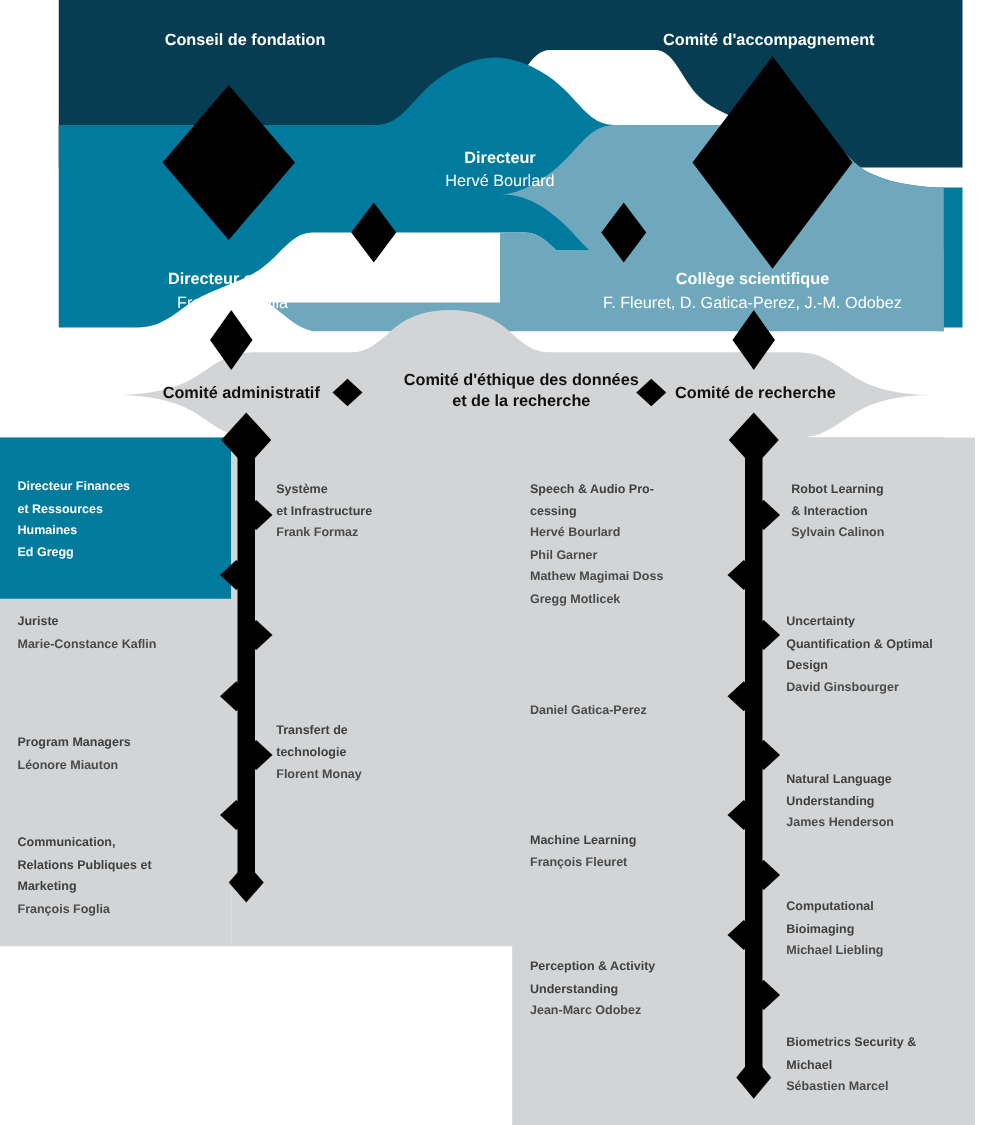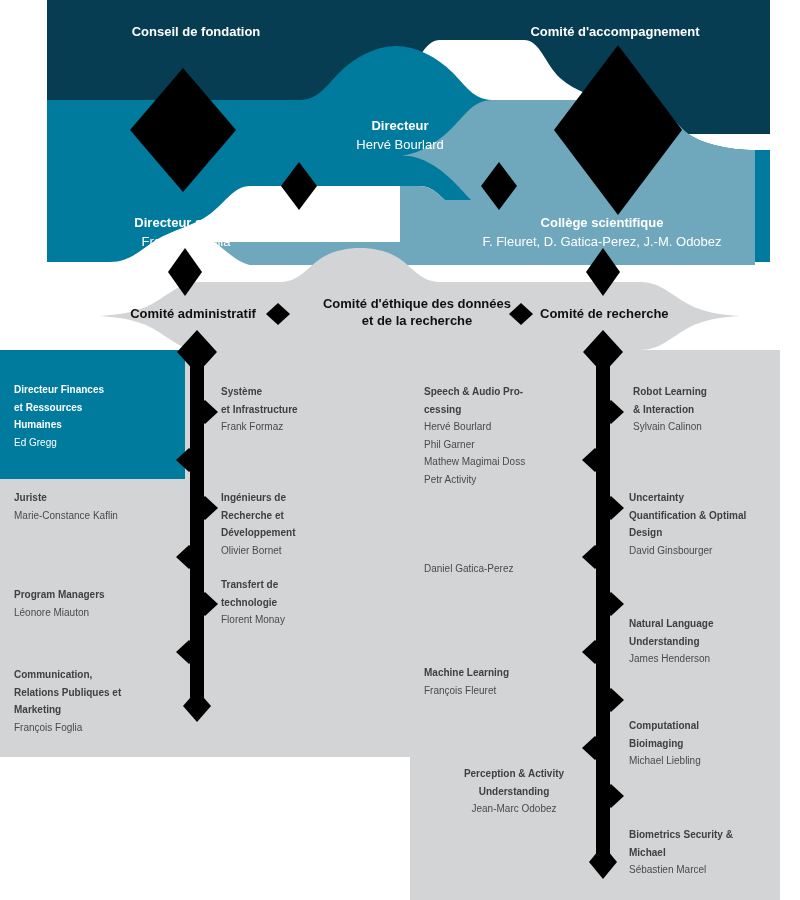--- a/index.html
+++ b/index.html
@@ -19,21 +19,21 @@
   .wnode{color:#ffffff;text-align:center;font-size:13px;line-height:19px;}
   .wnode .ttl{font-weight:bold;}
   .wnode .nm{font-weight:normal;}
 
   
   .cnode{color:#12100f;font-weight:bold;font-size:13px;line-height:17px;text-align:center;}
 
   
   .leaf{font-size:10px;line-height:17.5px;}
   .leaf .ttl{color:#404040;font-weight:bold;display:block;}
-  .leaf .nm{color:#4a4a4a;font-weight:normal;display:block;}
+  .leaf .nm{color:#4a4a4a;font-weight:bold;display:block;}
   .leaf.onteal .ttl{color:#ffffff;}
   .leaf.onteal .nm{color:#ffffff;}
 </style>
 </head>
 <body>
 
 <div id="root">
 
   <svg id="art" viewBox="0 0 800 900">
 
@@ -184,52 +184,46 @@
     <span class="ttl">Marketing</span>
     <span class="nm">François Foglia</span>
   </div>
 
   <div class="node leaf" style="left:221px;top:383px;width:180px;">
     <span class="ttl">Système</span>
     <span class="ttl">et Infrastructure</span>
     <span class="nm">Frank Formaz</span>
   </div>
 
-  <div class="node leaf" style="left:221px;top:489px;width:180px;">
-    <span class="ttl">Ingénieurs de</span>
-    <span class="ttl">Recherche et</span>
-    <span class="ttl">Développement</span>
-    <span class="nm">Olivier Bornet</span>
-  </div>
 
   <div class="node leaf" style="left:221px;top:576px;width:180px;">
     <span class="ttl">Transfert de</span>
     <span class="ttl">technologie</span>
     <span class="nm">Florent Monay</span>
   </div>
 
   <div class="node leaf" style="left:424px;top:383px;width:180px;">
     <span class="ttl">Speech &amp; Audio Pro-</span>
     <span class="ttl">cessing</span>
     <span class="nm">Hervé Bourlard</span>
     <span class="nm">Phil Garner</span>
     <span class="nm">Mathew Magimai Doss</span>
-    <span class="nm">Petr Activity</span>
+    <span class="nm">Gregg Motlicek</span>
   </div>
 
   <div class="node leaf" style="left:424px;top:560px;width:180px;">
     <span class="nm">Daniel Gatica-Perez</span>
   </div>
 
   <div class="node leaf" style="left:424px;top:664px;width:180px;">
     <span class="ttl">Machine Learning</span>
     <span class="nm">François Fleuret</span>
   </div>
 
-  <div class="node leaf" style="left:424px;top:765px;width:180px;text-align:center;">
+  <div class="node leaf" style="left:424px;top:765px;width:180px;">
     <span class="ttl">Perception &amp; Activity</span>
     <span class="ttl">Understanding</span>
     <span class="nm">Jean-Marc Odobez</span>
   </div>
 
   <div class="node leaf" style="left:633px;top:383px;width:165px;">
     <span class="ttl">Robot Learning</span>
     <span class="ttl">&amp; Interaction</span>
     <span class="nm">Sylvain Calinon</span>
   </div>

